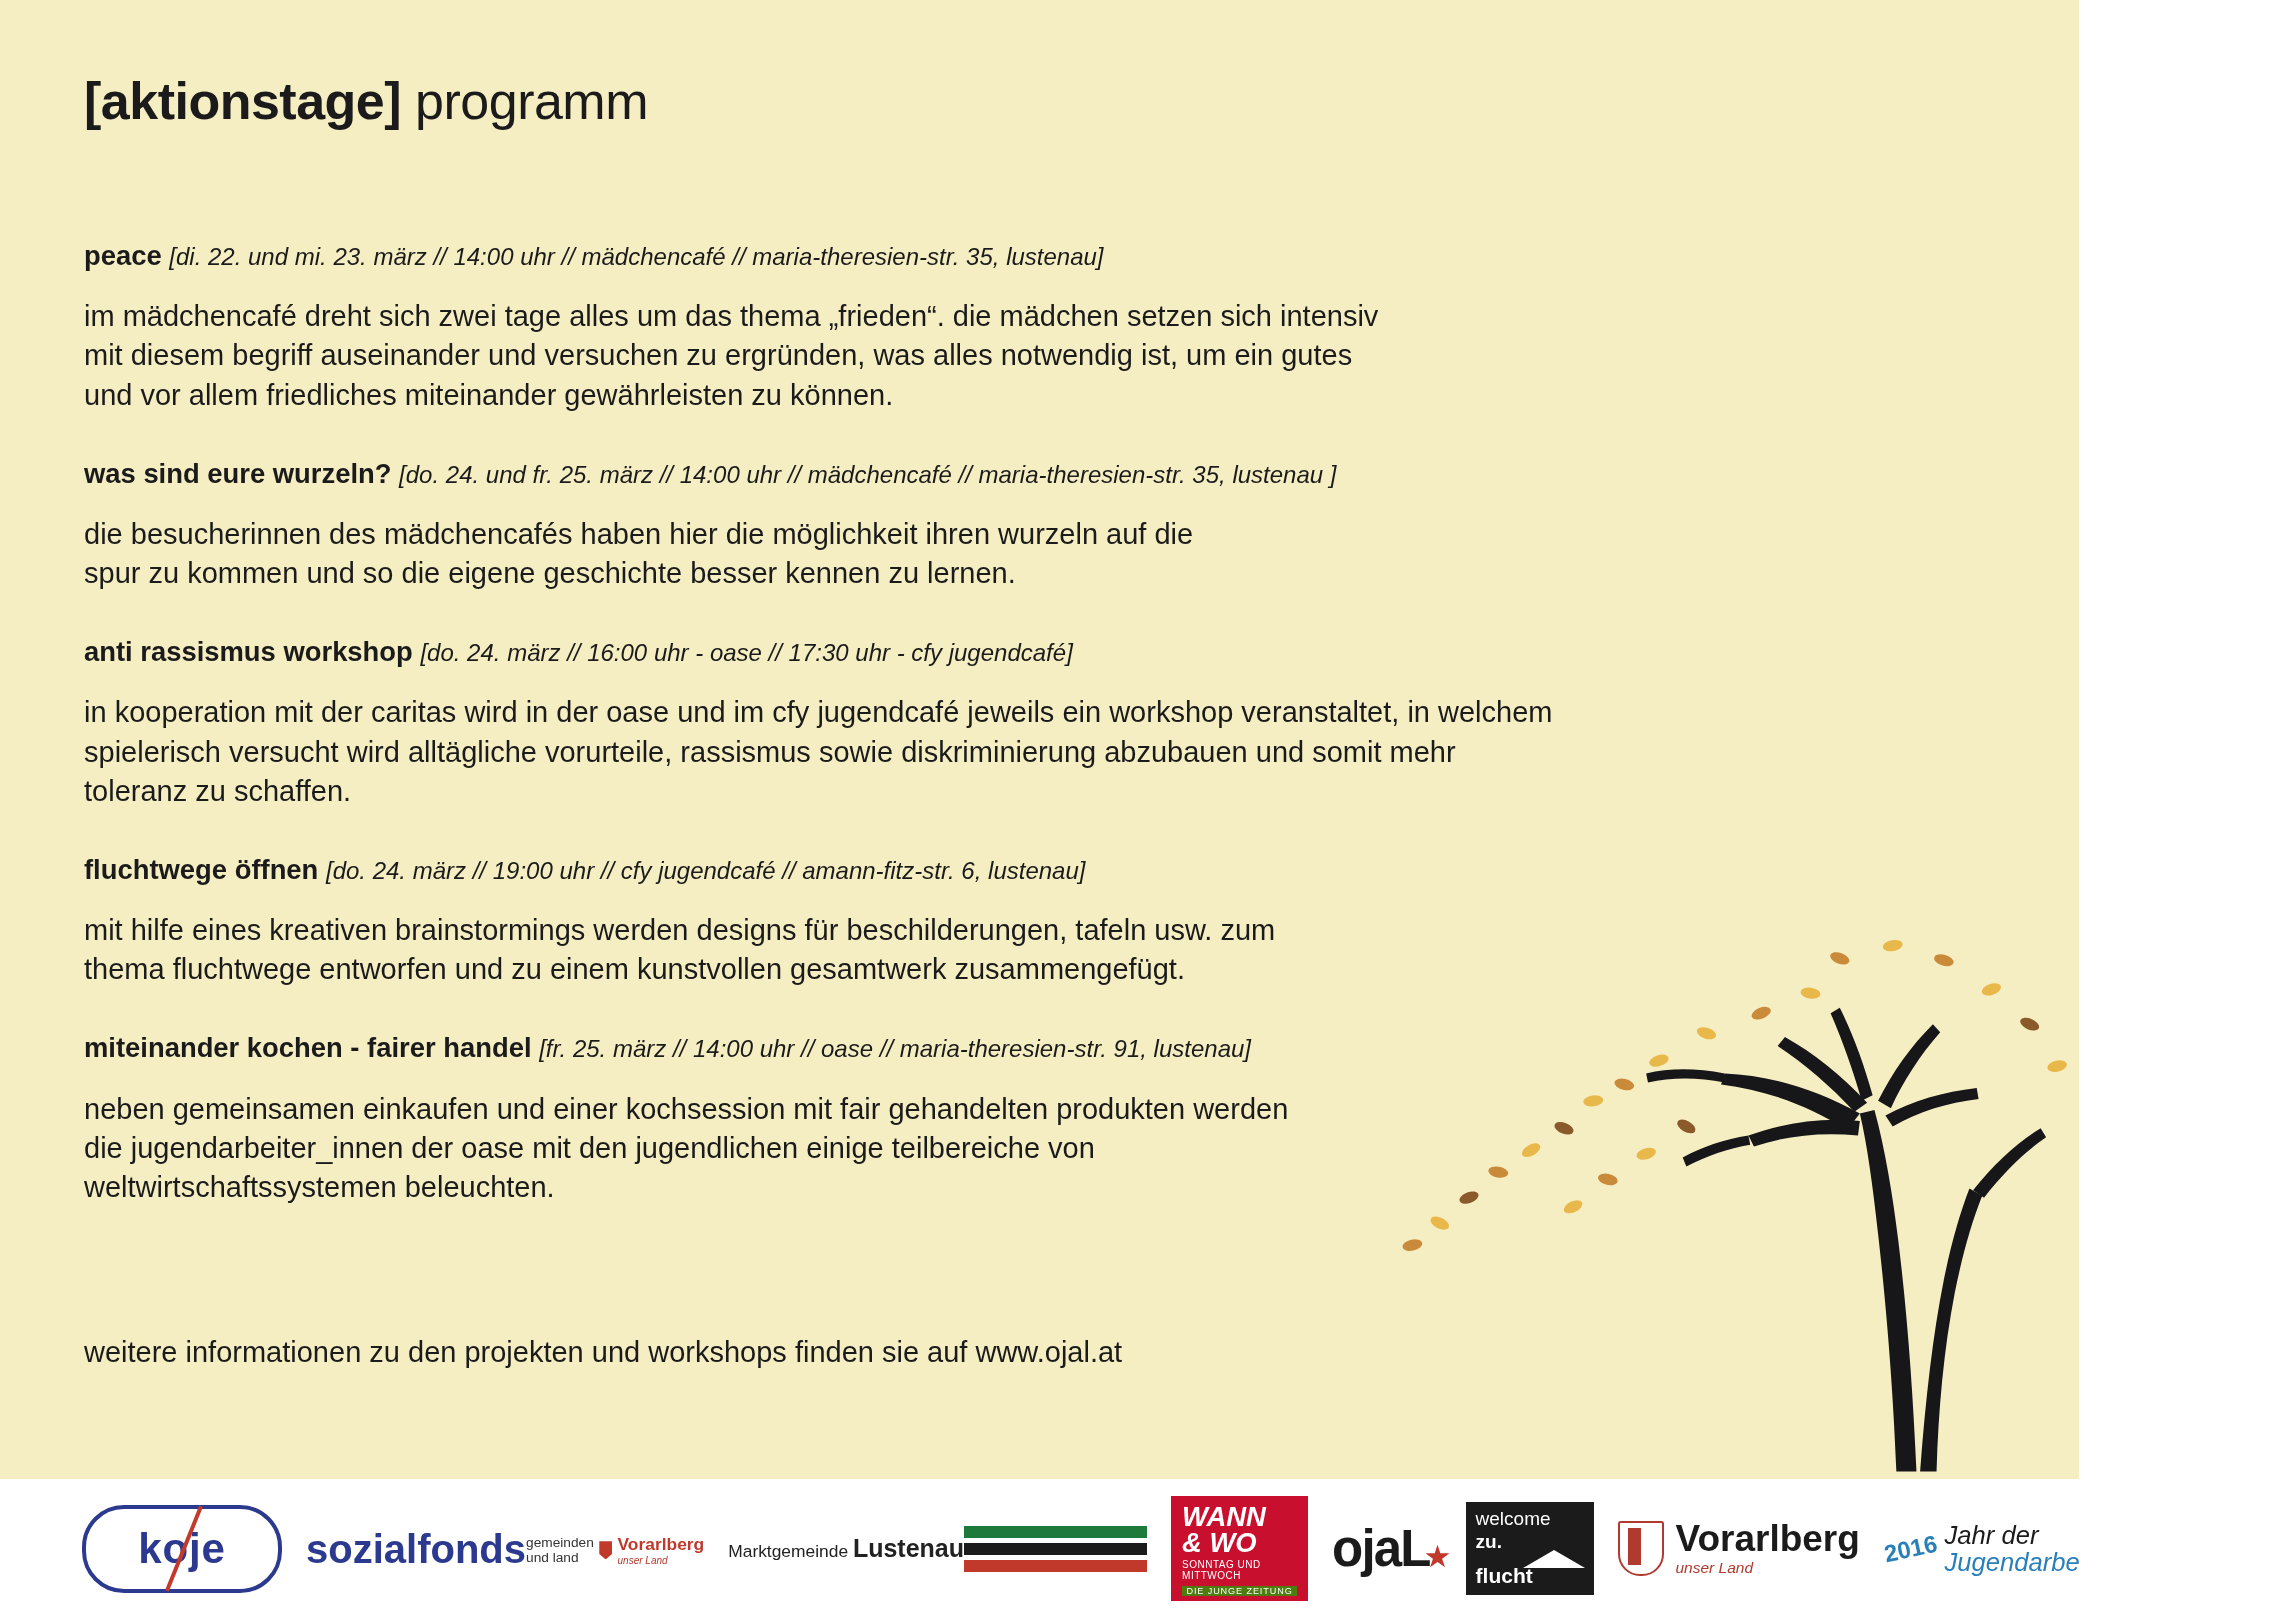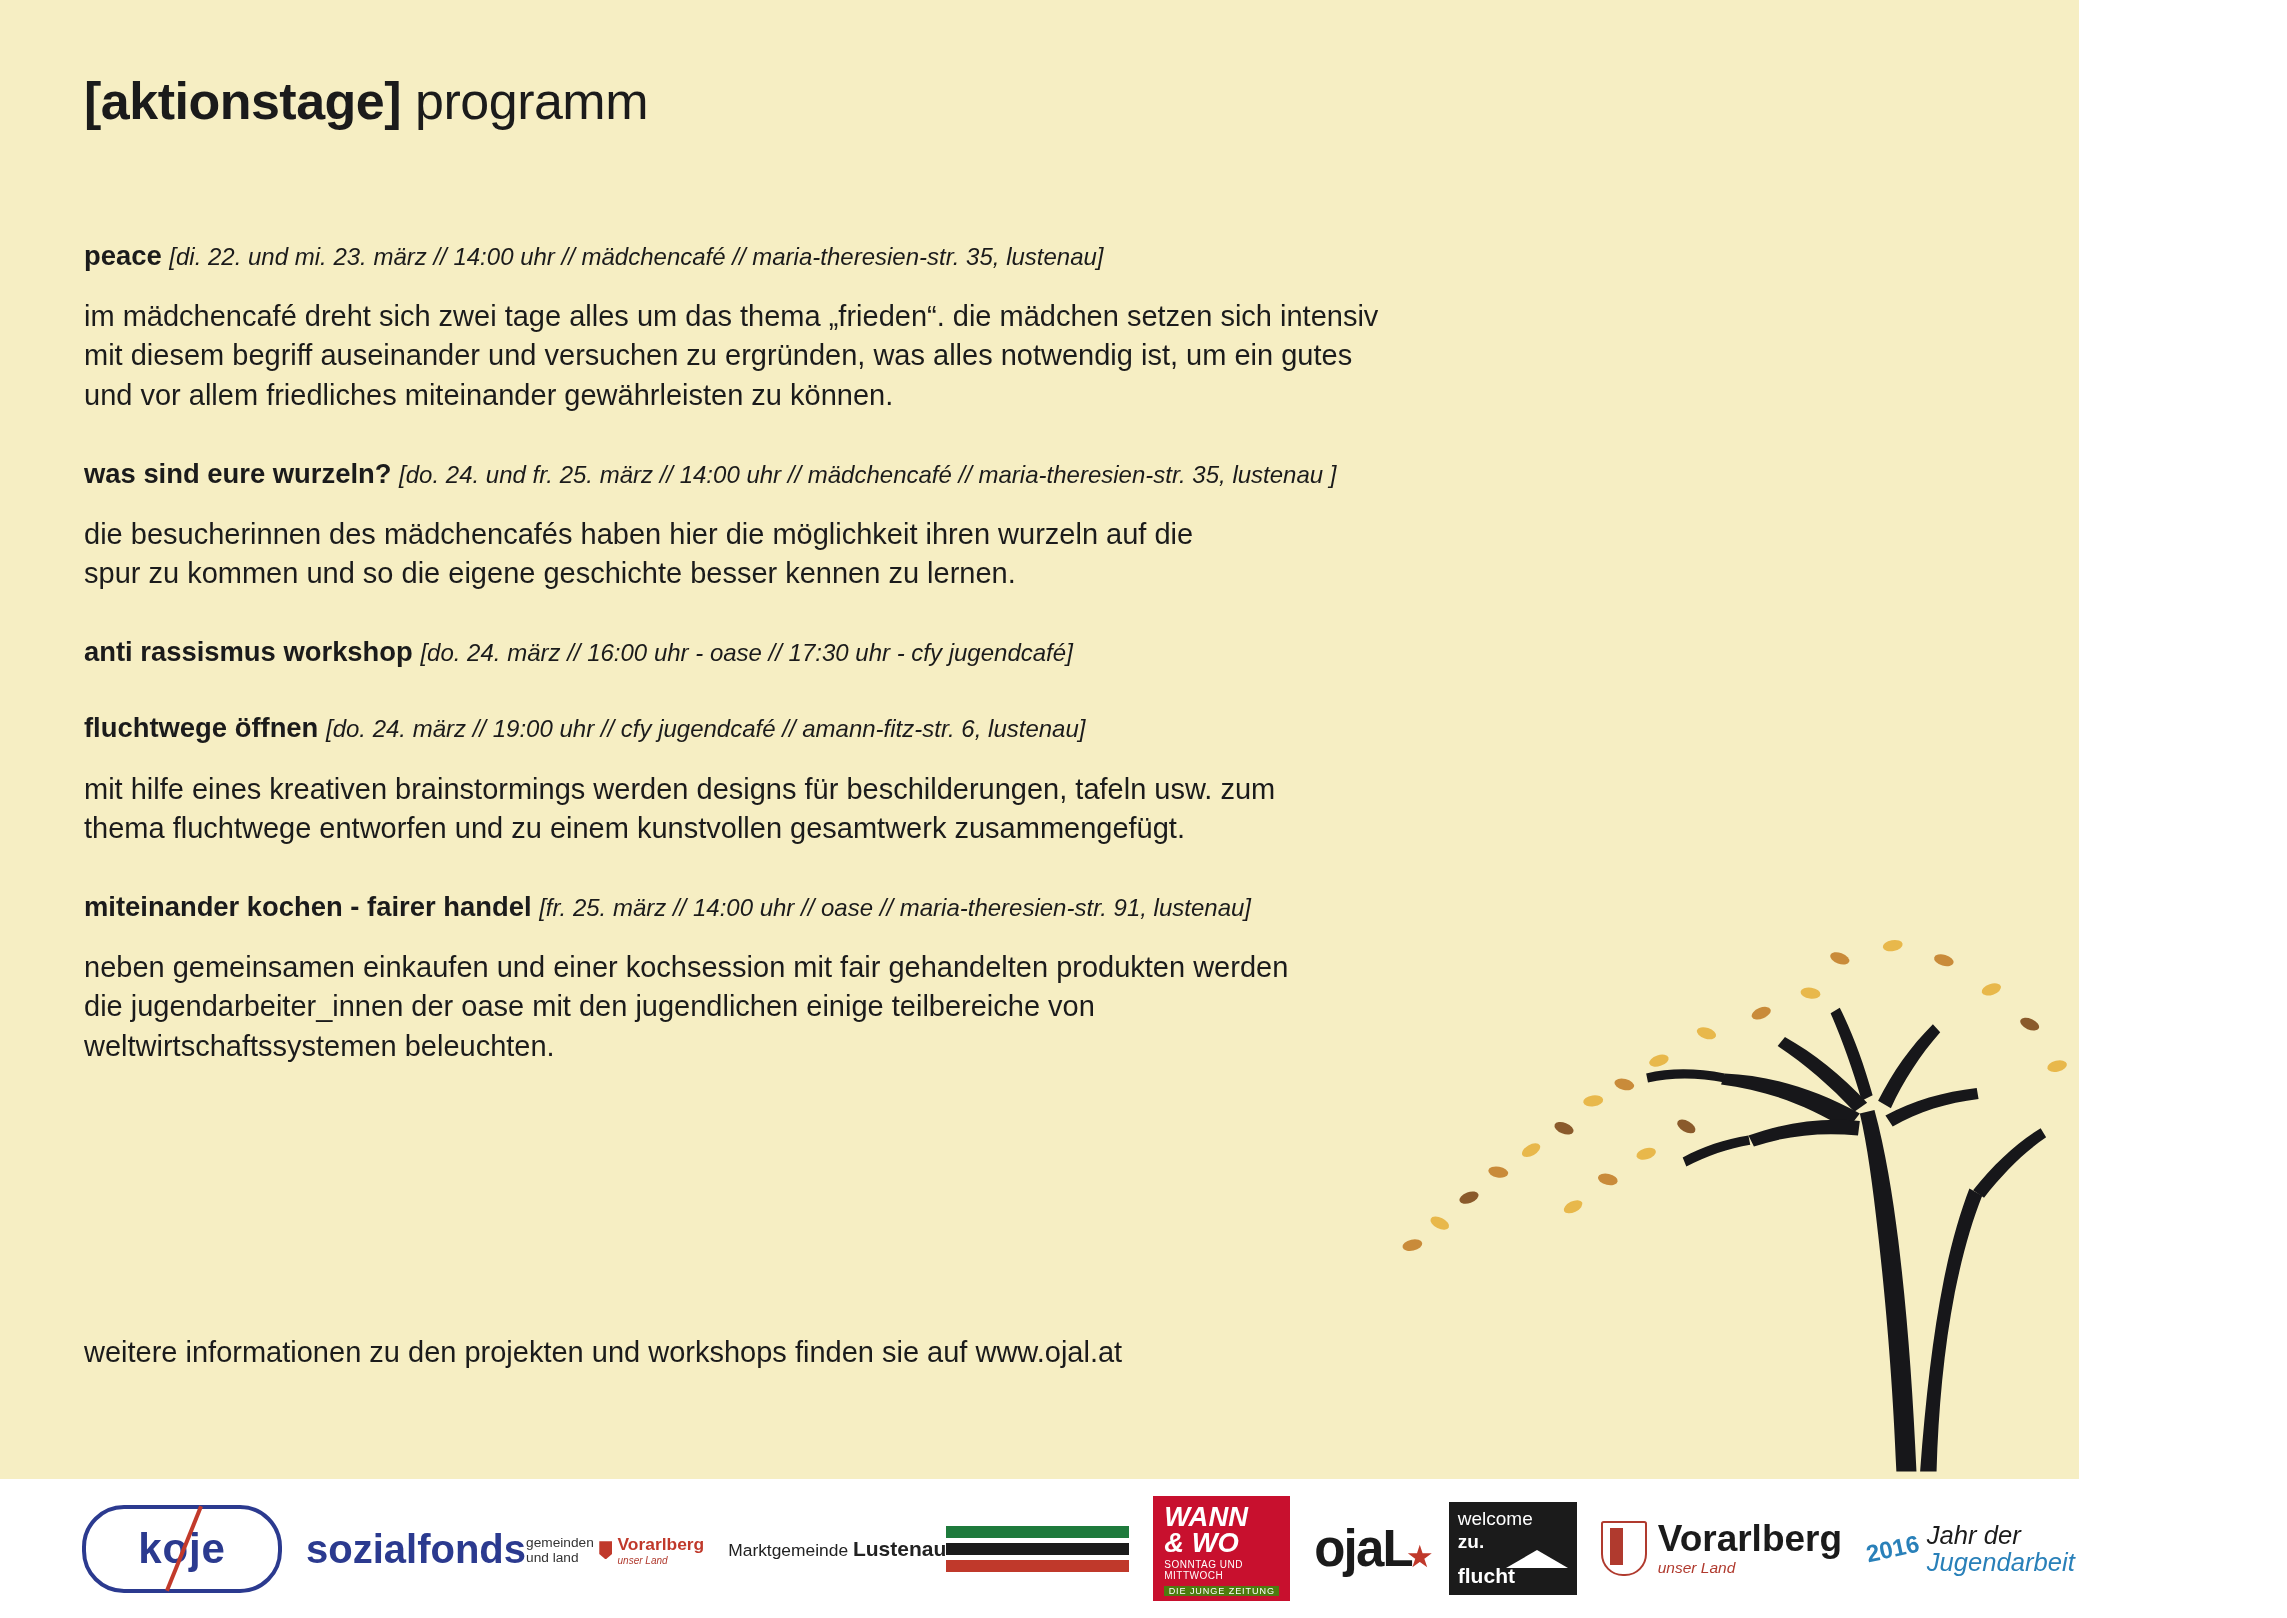--- a/index.html
+++ b/index.html
@@ -156,21 +156,21 @@
     font-size: 17.4px;
     color: #c0392b;
   }
 
   
   .logo-lustenau { text-align: left; }
   .logo-lustenau .l1 {
     font-size: 17.4px;
     color: #222;
   }
-  .logo-lustenau .l1 b { font-size: 21px; }
+  .logo-lustenau .l1 b { font-size: 25px; }
   .logo-lustenau .bars { margin-top: 5.5px; }
   .logo-lustenau .bar {
     height: 12px;
     width: 183px;
     margin-bottom: 4.6px;
   }
   .bar-green { background: #1e7a3c; }
   .bar-dark { background: #1b1b1b; }
   .bar-red { background: #c0392b; }
 
@@ -341,20 +341,23 @@
       </div>
       <div class="block-body">die besucherinnen des mädchencafés haben hier die möglichkeit ihren wurzeln auf die
 spur zu kommen und so die eigene geschichte besser kennen zu lernen.</div>
     </div>
 
     <div class="block">
       <div class="block-head">
         <span class="name">anti rassismus workshop</span>
         <span class="meta">[do. 24. märz // 16:00 uhr - oase // 17:30 uhr - cfy jugendcafé]</span>
       </div>
+      <div class="block-body">in kooperation mit der caritas wird in der oase und im cfy jugendcafé jeweils ein workshop veranstaltet, in welchem
+spielerisch versucht wird alltägliche vorurteile, rassismus sowie diskriminierung abzubauen und somit mehr
+toleranz zu schaffen.</div>
     </div>
 
     <div class="block">
       <div class="block-head">
         <span class="name">fluchtwege öffnen</span>
         <span class="meta">[do. 24. märz // 19:00 uhr // cfy jugendcafé // amann-fitz-str. 6, lustenau]</span>
       </div>
       <div class="block-body">mit hilfe eines kreativen brainstormings werden designs für beschilderungen, tafeln usw. zum
 thema fluchtwege entworfen und zu einem kunstvollen gesamtwerk zusammengefügt.</div>
     </div>

